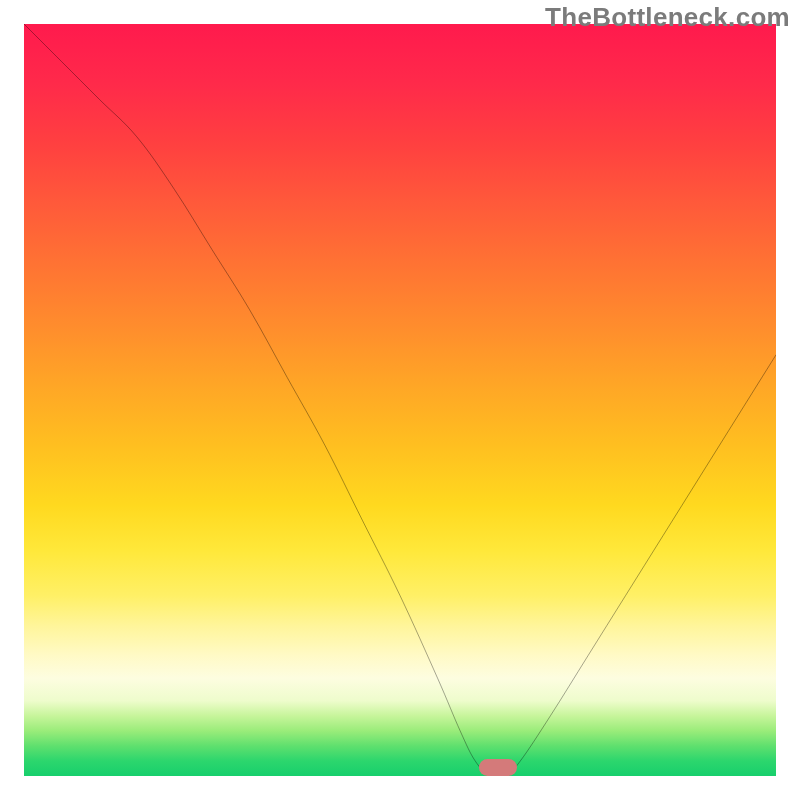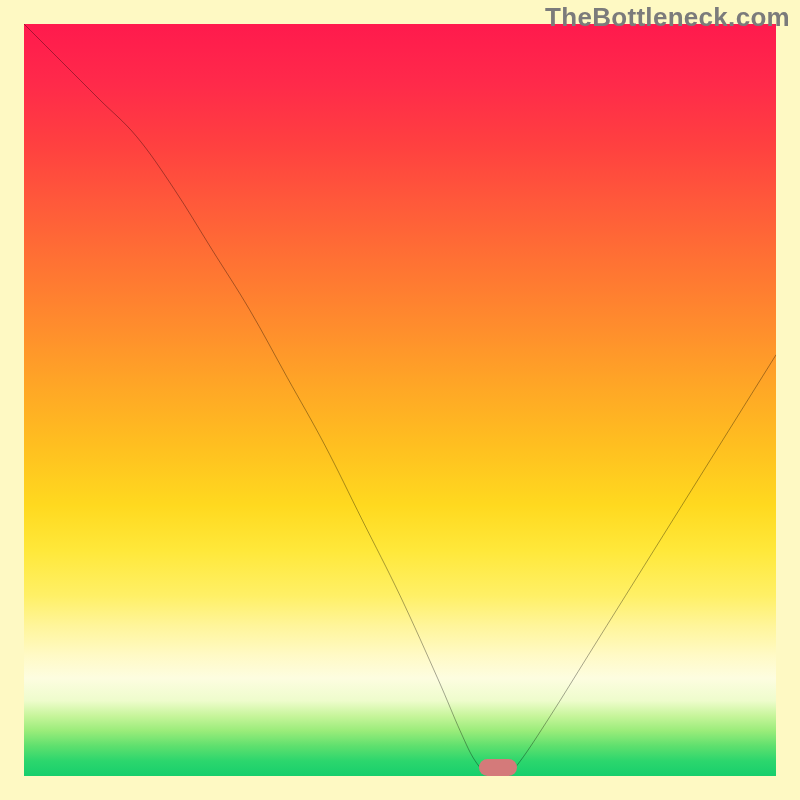--- a/index.html
+++ b/index.html
@@ -8,21 +8,21 @@
     width: 800px;
     height: 800px;
     overflow: hidden;
     background: #000;
     font-family: Arial, Helvetica, sans-serif;
   }
   .frame {
     position: relative;
     width: 800px;
     height: 800px;
-    background: #fef9c3;
+    background: #ffffff;
   }
   .plot {
     position: absolute;
     left: 24px;
     top: 24px;
     width: 752px;
     height: 752px;
     background: linear-gradient(to bottom,
       #ff1a4d 0%,
       #ff2a4a 8%,

